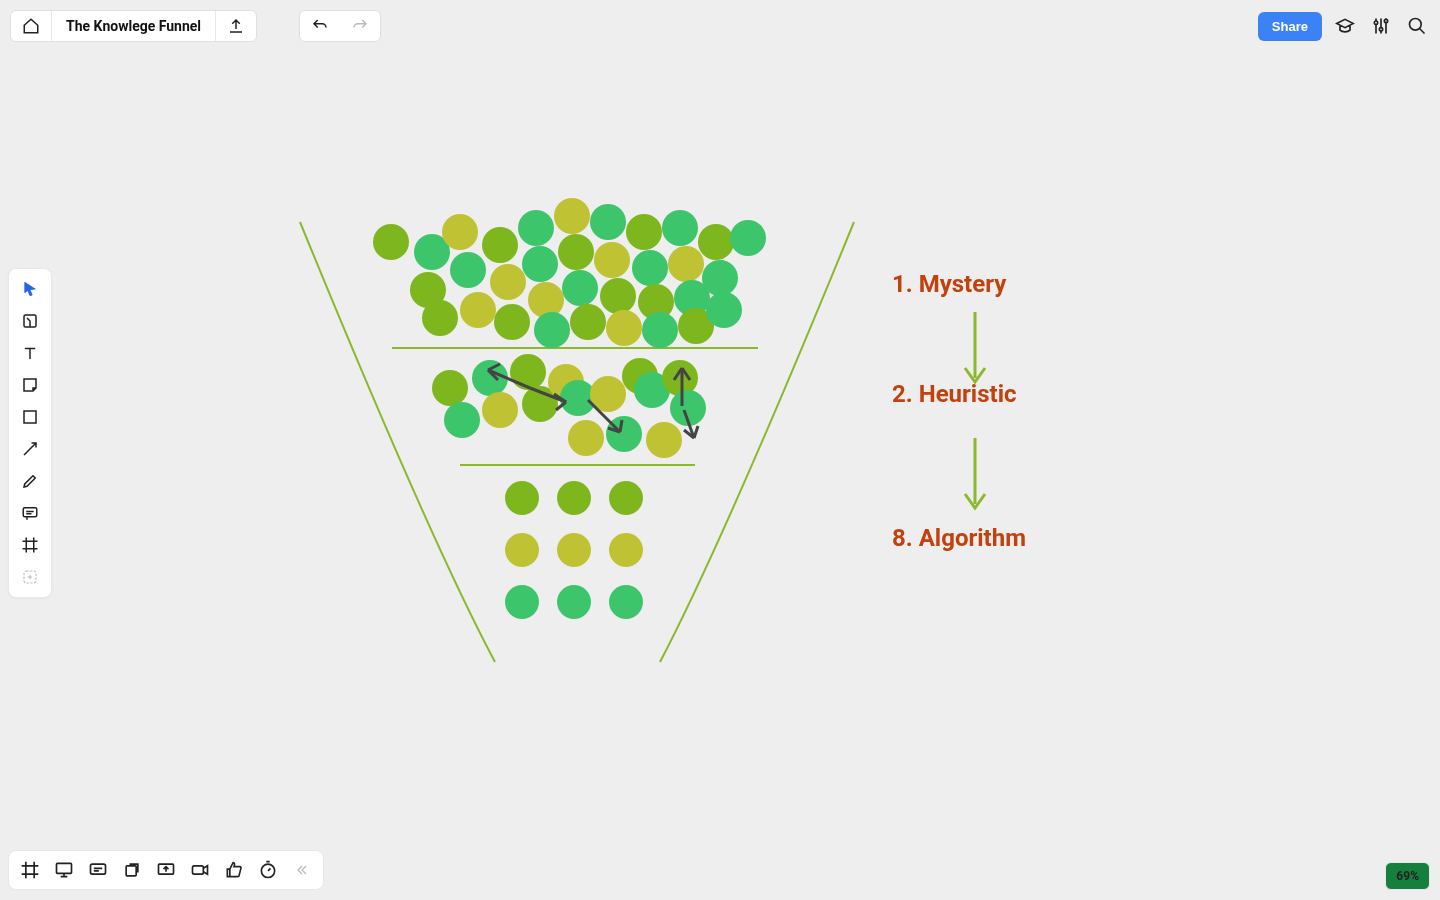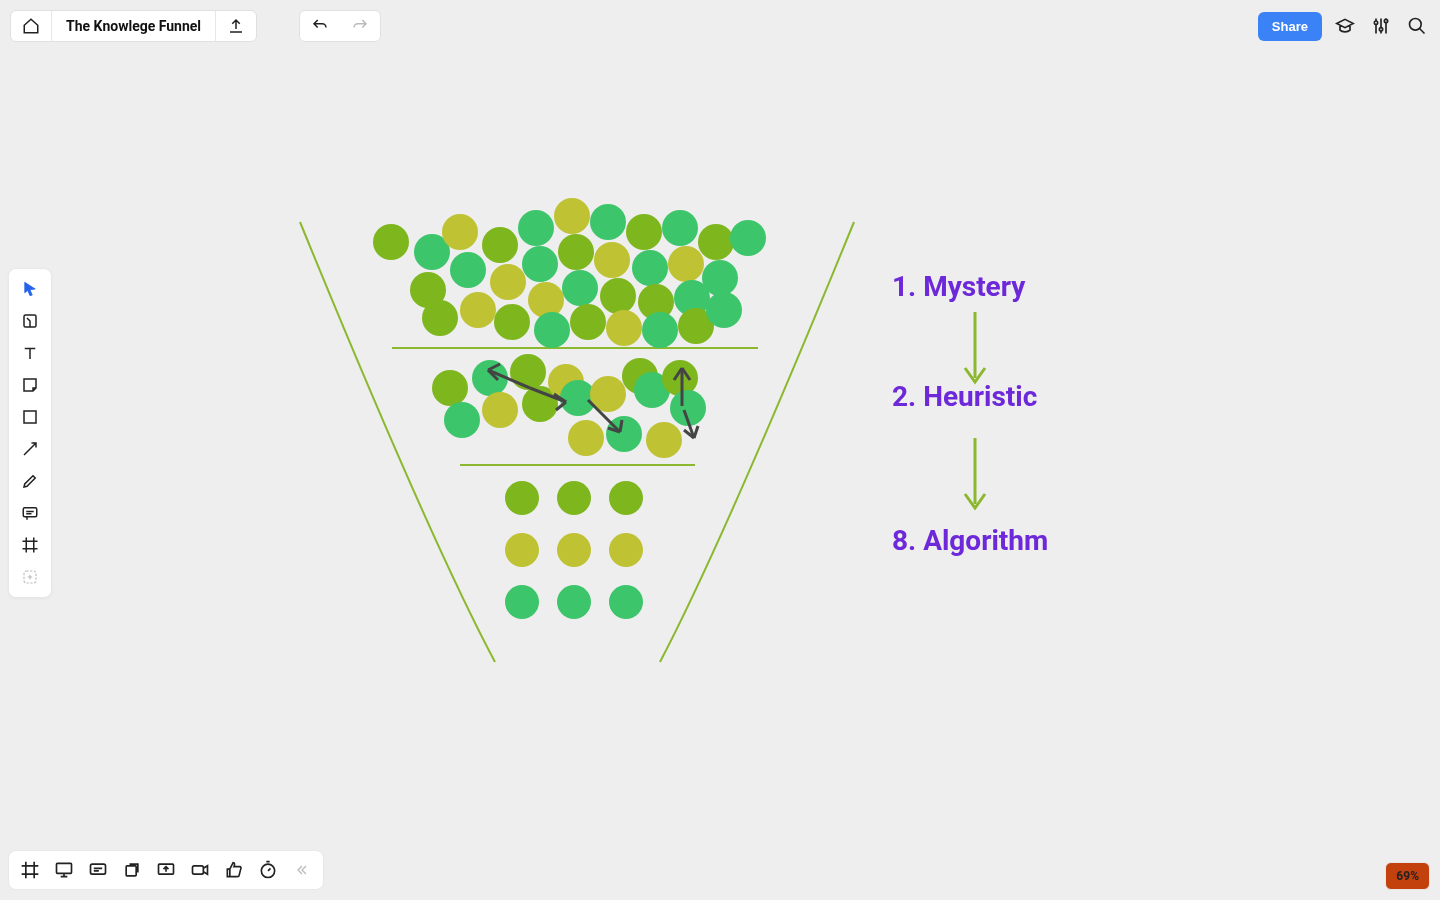--- a/index.html
+++ b/index.html
@@ -19,27 +19,27 @@
   
   .left-toolbar { position: absolute; left: 8px; top: 268px; width: 44px; background: #fff; border: 1px solid #e8e8e8; border-radius: 8px; padding: 4px 0; display: flex; flex-direction: column; align-items: center; box-shadow: 0 1px 3px rgba(0,0,0,0.04); }
   .lt-btn { width: 36px; height: 32px; display: flex; align-items: center; justify-content: center; cursor: pointer; border-radius: 4px; }
   .lt-btn.active svg path, .lt-btn.active svg polygon { fill: #2563eb; stroke: #2563eb; }
   
   
   .bottom-toolbar { position: absolute; left: 8px; bottom: 10px; height: 40px; background: #fff; border: 1px solid #e8e8e8; border-radius: 8px; padding: 0 6px; display: flex; align-items: center; gap: 4px; }
   .bt-btn { width: 30px; height: 30px; display: flex; align-items: center; justify-content: center; cursor: pointer; }
   
   
-  .zoom-box { position: absolute; right: 10px; bottom: 10px; background: #c2410c; border: 1px solid #e8e8e8; border-radius: 6px; padding: 6px 10px; font-size: 12px; font-weight: 700; color: #222; }
+  .zoom-box { position: absolute; right: 10px; bottom: 10px; background: #15803d; border: 1px solid #e8e8e8; border-radius: 6px; padding: 6px 10px; font-size: 12px; font-weight: 700; color: #222; }
   
   
   .canvas { position: absolute; left: 0; top: 0; width: 1440px; height: 900px; pointer-events: none; }
   
   
-  .funnel-label { position: absolute; font-size: 28px; font-weight: 700; color: #6d28d9; }
+  .funnel-label { position: absolute; font-size: 24px; font-weight: 700; color: #c2410c; }
   
   svg { display: block; }
 </style>
 </head>
 <body>
 
 <div class="topbar">
   <div class="topbar-left">
     <div class="tb-group">
       <div class="tb-btn">

